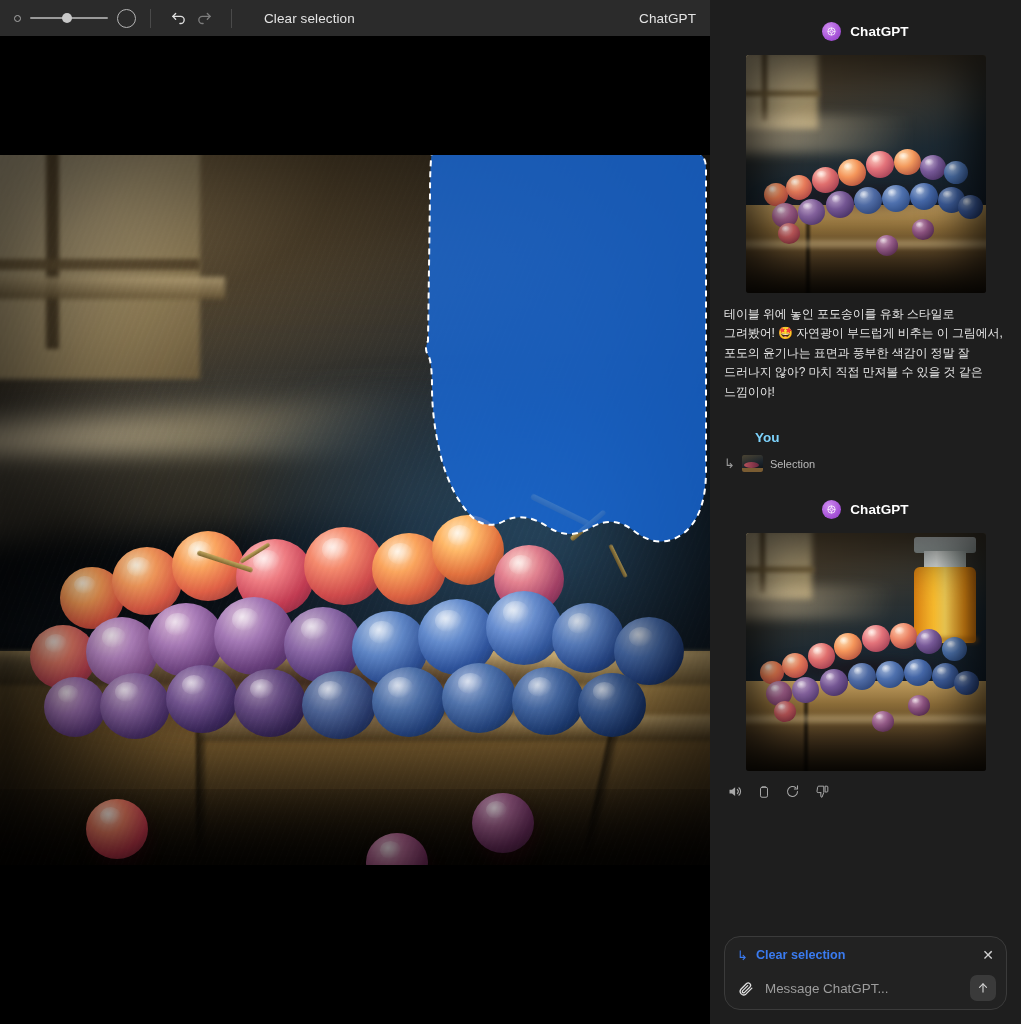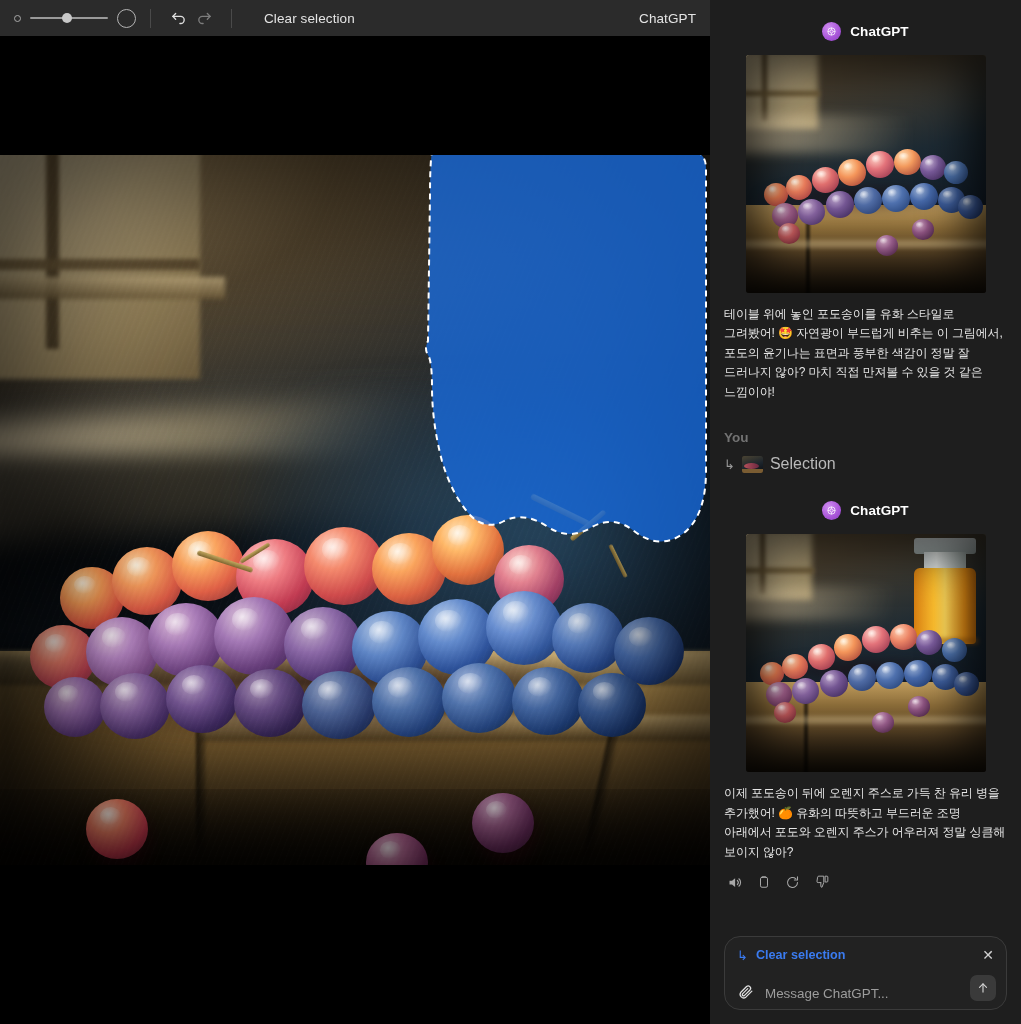--- a/index.html
+++ b/index.html
@@ -172,42 +172,42 @@
   }
   .msg-author { color: #ffffff; font-size: 13.5px; font-weight: bold; letter-spacing: .1px; }
   .gen-image {
     width: 240px; height: 238px; margin: 0 auto 12px auto; border-radius: 3px;
     overflow: hidden; position: relative; background: #0b0d10;
   }
   .msg-text {
     color: #e6e6e6; font-size: 12px; line-height: 1.62; letter-spacing: -.1px;
     word-break: keep-all;
   }
-  .you-head { color:#737373; font-size: 13.5px; font-weight: bold; margin-bottom: 10px; }
+  .you-head { color:#7dd3fc; font-size: 13.5px; font-weight: bold; margin-bottom: 10px; margin-left: 31px; }
   .sel-chip { display: flex; align-items: center; gap: 7px; margin-bottom: 12px; }
   .sel-arrow { color: #9a9a9a; font-size: 13px; }
   .sel-thumb {
     width: 21px; height: 17px; border-radius: 2px; overflow: hidden; position: relative;
     background: #141414;
   }
-  .sel-label { color: #b9b9b9; font-size: 16px; }
+  .sel-label { color: #b9b9b9; font-size: 11px; }
   .actions { display: flex; gap: 12px; margin-top: 12px; padding-left: 2px; }
   .act-btn { width: 17px; height: 17px; display:flex; align-items:center; justify-content:center; cursor: pointer; }
 
   
   .composer-wrap {
     position: absolute; left: 14px; bottom: 14px; width: 283px;
     background: #222222; border: 1px solid #3b3b3b; border-radius: 16px;
     padding: 11px 10px 8px 10px;
   }
   .composer-chip { display: flex; align-items: center; gap: 8px; margin-bottom: 13px; padding: 0 2px; }
   .chip-arrow { color: #3a7bf0; font-size: 13px; line-height: 1; }
   .chip-label { color: #3a7bf0; font-size: 12.6px; font-weight: bold; }
   .chip-close { margin-left: auto; color: #d2d2d2; font-size: 14px; cursor: pointer; line-height: 1; }
-  .composer-row { display: flex; align-items: flex-end; gap: 10px; }
+  .composer-row { display: flex; align-items: center; gap: 10px; }
   .clip-btn { width: 20px; height: 20px; display:flex; align-items:center; justify-content:center; cursor: pointer; }
   .msg-input {
     flex: 1; background: transparent; border: 0; outline: 0;
     color: #d8d8d8; font-size: 13.4px; font-family: "Liberation Sans", sans-serif;
   }
   .msg-input::placeholder { color: #9d9d9d; }
   .send-btn {
     width: 26px; height: 26px; border-radius: 7px; background: #3a3a3a;
     display: flex; align-items: center; justify-content: center; cursor: pointer;
   }
@@ -428,21 +428,20 @@
           <div class="grape" style="left:130px;top:128px;width:28px;height:27px;background:radial-gradient(circle at 34% 28%,#a9bcdc,#4f71ae 40%,#1e3a6e 100%);"></div>
           <div class="grape" style="left:158px;top:126px;width:28px;height:27px;background:radial-gradient(circle at 34% 28%,#9fb4d6,#4668a8 40%,#1a3365 100%);"></div>
           <div class="grape" style="left:186px;top:130px;width:27px;height:26px;background:radial-gradient(circle at 34% 28%,#94a9cc,#3e5e9c 40%,#162c5b 100%);"></div>
           <div class="grape" style="left:208px;top:138px;width:25px;height:24px;background:radial-gradient(circle at 34% 28%,#8fa4c6,#3a5896 40%,#142855 100%);"></div>
           <div class="grape" style="left:28px;top:168px;width:22px;height:21px;background:radial-gradient(circle at 34% 28%,#e9b6b6,#c25a5c 40%,#651f30 100%);"></div>
           <div class="grape" style="left:126px;top:178px;width:22px;height:21px;background:radial-gradient(circle at 34% 28%,#d7aec9,#9b5f8e 40%,#4a1f44 100%);"></div>
           <div class="grape" style="left:162px;top:162px;width:22px;height:21px;background:radial-gradient(circle at 34% 28%,#cda4c0,#8c5380 40%,#3e1a3c 100%);"></div>
           <div style="position:absolute;inset:0;box-shadow:inset 0 0 46px 18px rgba(0,0,0,.72);"></div>
         </div>
 
-        <div class="msg-text">이제 포도송이 뒤에 오렌지 주스로 가득 찬 유리 병을 추가했어! 🍊 유화의 따뜻하고 부드러운 조명 아래에서 포도와 오렌지 주스가 어우러져 정말 싱큼해 보이지 않아?</div>
 
         <div class="actions">
           <span class="act-btn">
             <svg width="15" height="15" viewBox="0 0 24 24" fill="none" stroke="#a8a8a8" stroke-width="1.7" stroke-linecap="round" stroke-linejoin="round">
               <polygon points="4 9 8 9 13 5 13 19 8 15 4 15" fill="#a8a8a8" stroke="none"></polygon>
               <path d="M16.5 8.5a5 5 0 0 1 0 7"></path>
                 <path d="M19 6a8 8 0 0 1 0 12"></path>
             </svg>
           </span>
           <span class="act-btn">

